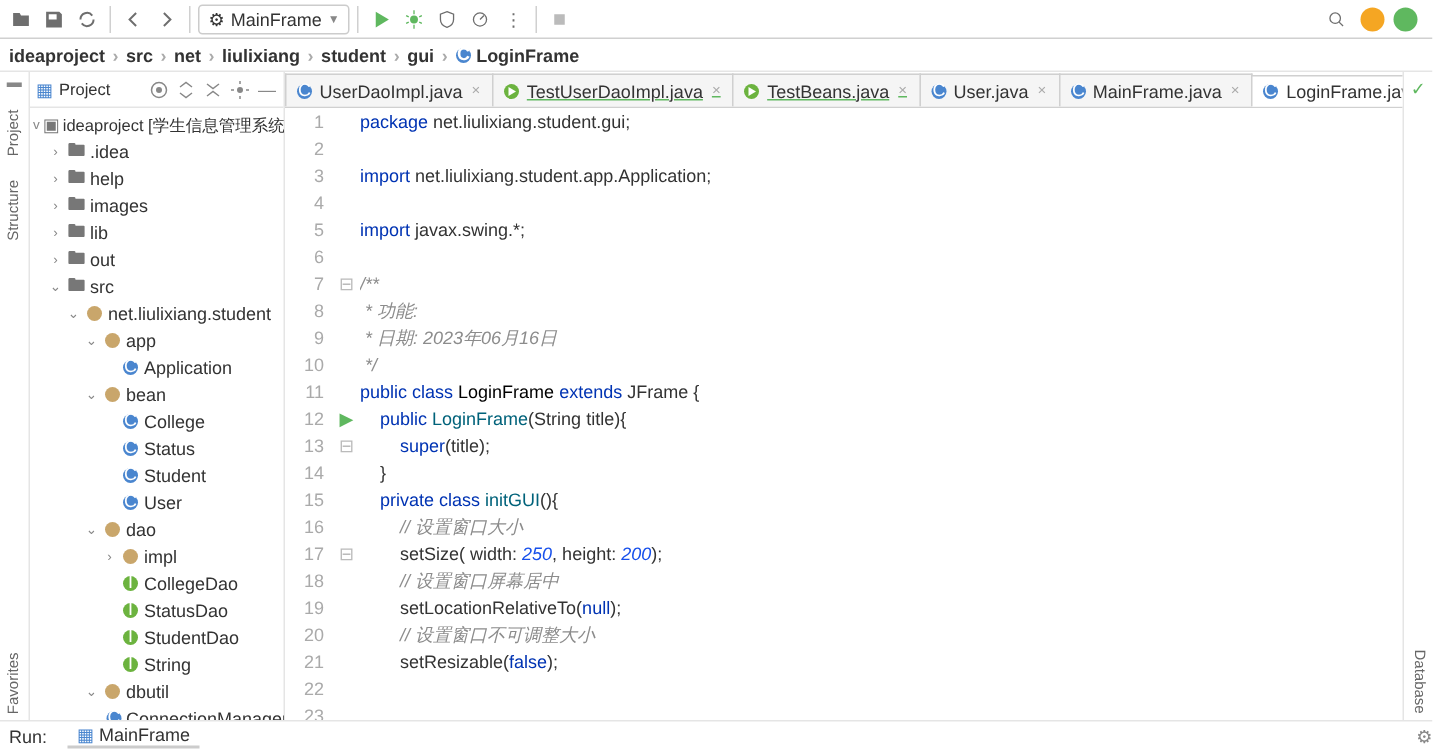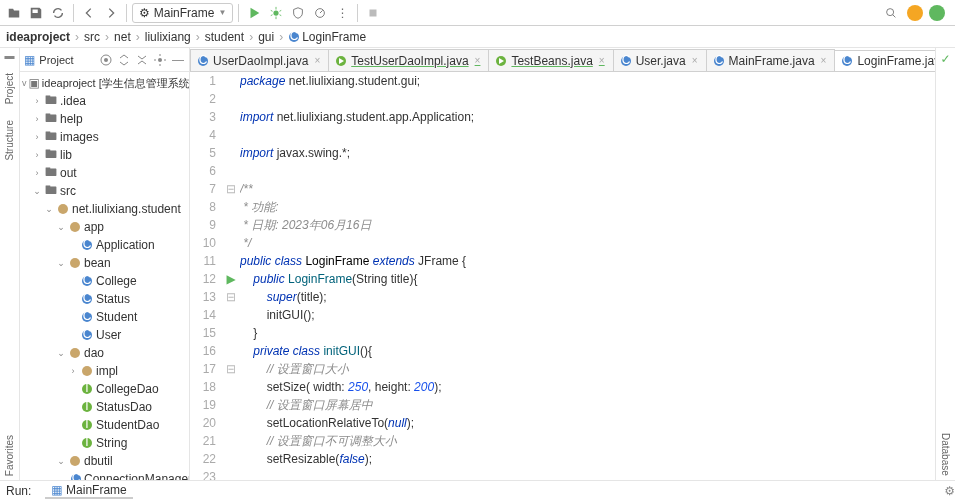--- a/index.html
+++ b/index.html
@@ -5,21 +5,21 @@
 * { margin: 0; padding: 0; box-sizing: border-box; font-family: "Segoe UI", Arial, sans-serif; font-size: 12px; }
 body { width: 955px; height: 500px; background: #fff; overflow: hidden; color: #333; }
 .toolbar { height: 26px; display: flex; align-items: center; border-bottom: 1px solid #d0d0d0; padding: 0 4px; gap: 2px; }
 .tb-icon { width: 20px; height: 20px; display: flex; align-items: center; justify-content: center; color: #6e6e6e; cursor: pointer; }
 .tb-icon svg { width: 14px; height: 14px; }
 .tb-sep { width: 1px; height: 18px; background: #d0d0d0; margin: 0 3px; }
 .tb-combo { border: 1px solid #ccc; border-radius: 3px; padding: 1px 6px; height: 20px; display: flex; align-items: center; gap: 4px; font-size: 11px; cursor: pointer; }
 .tb-spacer { flex: 1; }
 .tb-right { display: flex; align-items: center; gap: 6px; padding-right: 6px; }
 .av { width: 16px; height: 16px; border-radius: 50%; }
-.breadcrumb { height: 22px; display: flex; align-items: center; padding: 0 6px; border-bottom: 1px solid #e5e5e5; font-size: 11px; gap: 2px; }
+.breadcrumb { height: 22px; display: flex; align-items: center; padding: 0 6px; border-bottom: 1px solid #e5e5e5; font-size: 11px; gap: 2px; font-weight: bold; }
 .bc-sep { color: #aaa; margin: 0 3px; }
 .main { display: flex; height: calc(500px - 26px - 22px - 20px); }
 .left-gutter { width: 20px; border-right: 1px solid #e5e5e5; display: flex; flex-direction: column; align-items: center; padding-top: 2px; gap: 8px; }
 .vtab { writing-mode: vertical-rl; transform: rotate(180deg); font-size: 10px; color: #666; cursor: pointer; padding: 4px 0; }
 .project-panel { width: 170px; border-right: 1px solid #e5e5e5; display: flex; flex-direction: column; }
 .pp-header { height: 24px; display: flex; align-items: center; border-bottom: 1px solid #e5e5e5; padding: 0 4px; gap: 4px; }
 .pp-header .ttl { font-size: 11px; flex: 1; }
 .pp-hicon { width: 14px; height: 14px; color: #888; cursor: pointer; }
 .tree { flex: 1; overflow: auto; font-size: 11.5px; padding: 2px 0; }
 .tn { display: flex; align-items: center; height: 18px; padding-left: 2px; cursor: pointer; white-space: nowrap; gap: 2px; }
@@ -29,21 +29,21 @@
 .tabs { height: 24px; display: flex; align-items: flex-end; border-bottom: 1px solid #d0d0d0; overflow: hidden; }
 .tab { height: 22px; padding: 0 8px 0 6px; border: 1px solid #d0d0d0; border-bottom: none; margin-right: -1px; display: flex; align-items: center; gap: 4px; font-size: 11px; background: #f5f5f5; cursor: pointer; position: relative; }
 .tab.active { background: #fff; border-bottom: 1px solid #fff; margin-bottom: -1px; }
 .tab .ci { color: #aaa; font-size: 10px; margin-left: 2px; }
 .tab.green-u { text-decoration: underline; text-decoration-color: #5fb85f; }
 .ticon { width: 12px; height:12px; display:inline-flex; align-items:center; justify-content:center;}
 .code { flex: 1; display: flex; overflow: hidden; font-family: "JetBrains Mono", Consolas, monospace; font-size: 12px; }
 .ln { width: 32px; text-align: right; color: #aaa; padding-right: 6px; user-select: none; }
 .gutter2 { width: 18px; color: #7fb860; text-align: center; }
 .cl { white-space: pre; height: 18px; line-height: 18px; }
-.kw { color: #0033b3; font-style: italic; }
+.kw { color: #0033b3; }
 .num { color: #1750eb; font-style:italic; }
 .cmt { color: #8c8c8c; font-style: italic; }
 .cls { color: #000; }
 .mth { color: #00627a; }
 .code-body { flex:1; overflow:auto; }
 .right-gutter { width: 20px; border-left: 1px solid #e5e5e5; display:flex; flex-direction:column; align-items:center; padding-top:4px; }
 .right-gutter .chk { color: #5fb85f; font-size: 12px; }
 .statusbar { height: 20px; display: flex; align-items: center; border-top: 1px solid #e5e5e5; font-size: 11px; padding: 0 0; gap: 8px; }
 .stab { padding: 0 6px; cursor:pointer; }
 .folder-icon { color:#777; }
@@ -492,21 +492,20 @@
           <div class="cl"></div>
           <div class="cl"><span class="kw">import</span> javax.swing.*;</div>
           <div class="cl"></div>
           <div class="cl"><span class="cmt">/**</span></div>
           <div class="cl"><span class="cmt"> * 功能:</span></div>
           <div class="cl"><span class="cmt"> * 日期: 2023年06月16日</span></div>
           <div class="cl"><span class="cmt"> */</span></div>
           <div class="cl"><span class="kw">public class</span> <span class="cls">LoginFrame</span> <span class="kw">extends</span> JFrame {</div>
           <div class="cl">    <span class="kw">public</span> <span class="mth">LoginFrame</span>(String title){</div>
           <div class="cl">        <span class="kw">super</span>(title);</div>
-          <div class="cl">        initGUI();</div>
           <div class="cl">    }</div>
           <div class="cl">    <span class="kw">private class</span> <span class="mth">initGUI</span>(){</div>
           <div class="cl">        <span class="cmt">// 设置窗口大小</span></div>
           <div class="cl">        setSize( width: <span class="num">250</span>, height: <span class="num">200</span>);</div>
           <div class="cl">        <span class="cmt">// 设置窗口屏幕居中</span></div>
           <div class="cl">        setLocationRelativeTo(<span class="kw">null</span>);</div>
           <div class="cl">        <span class="cmt">// 设置窗口不可调整大小</span></div>
           <div class="cl">        setResizable(<span class="kw">false</span>);</div>
         </div>
     </div>

